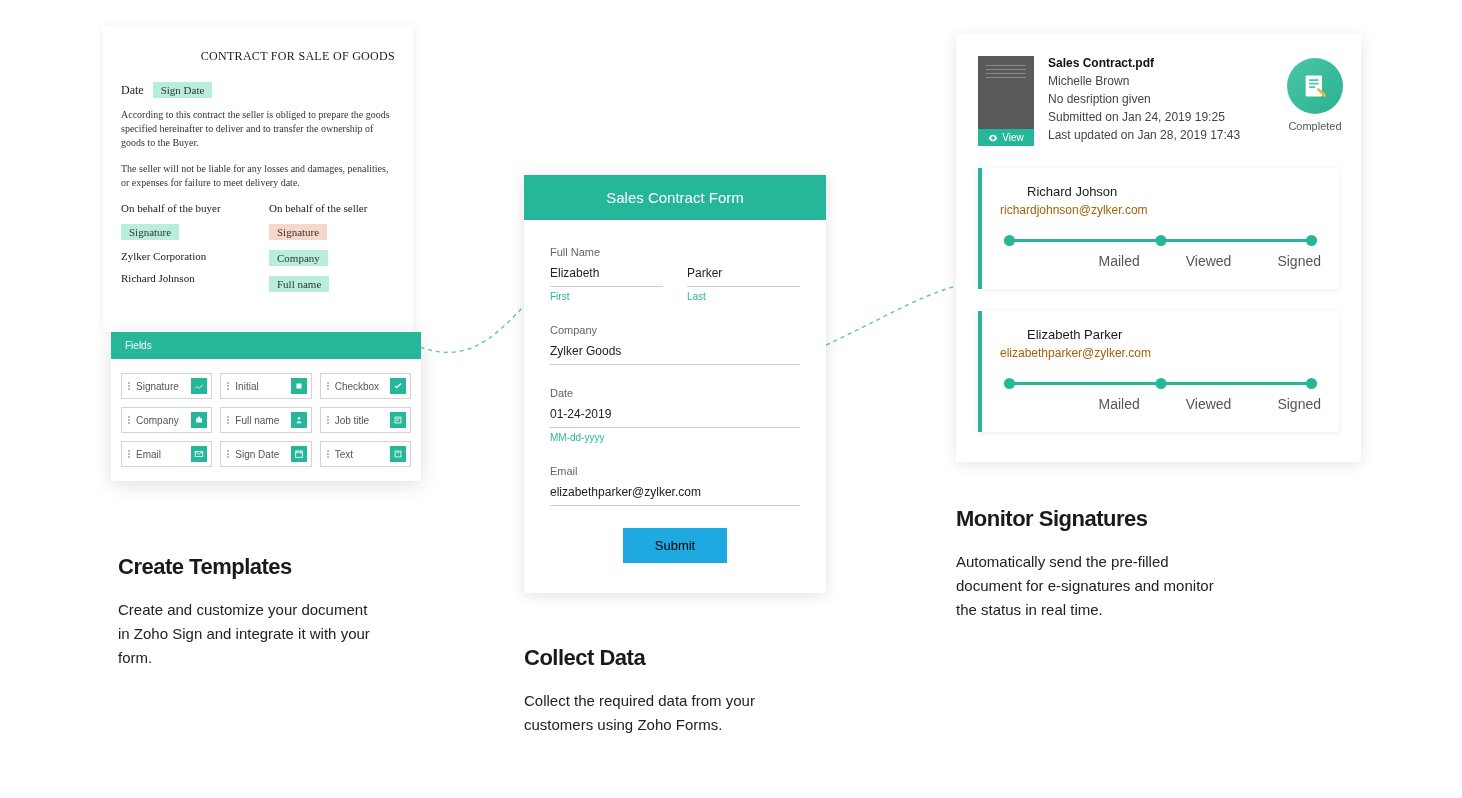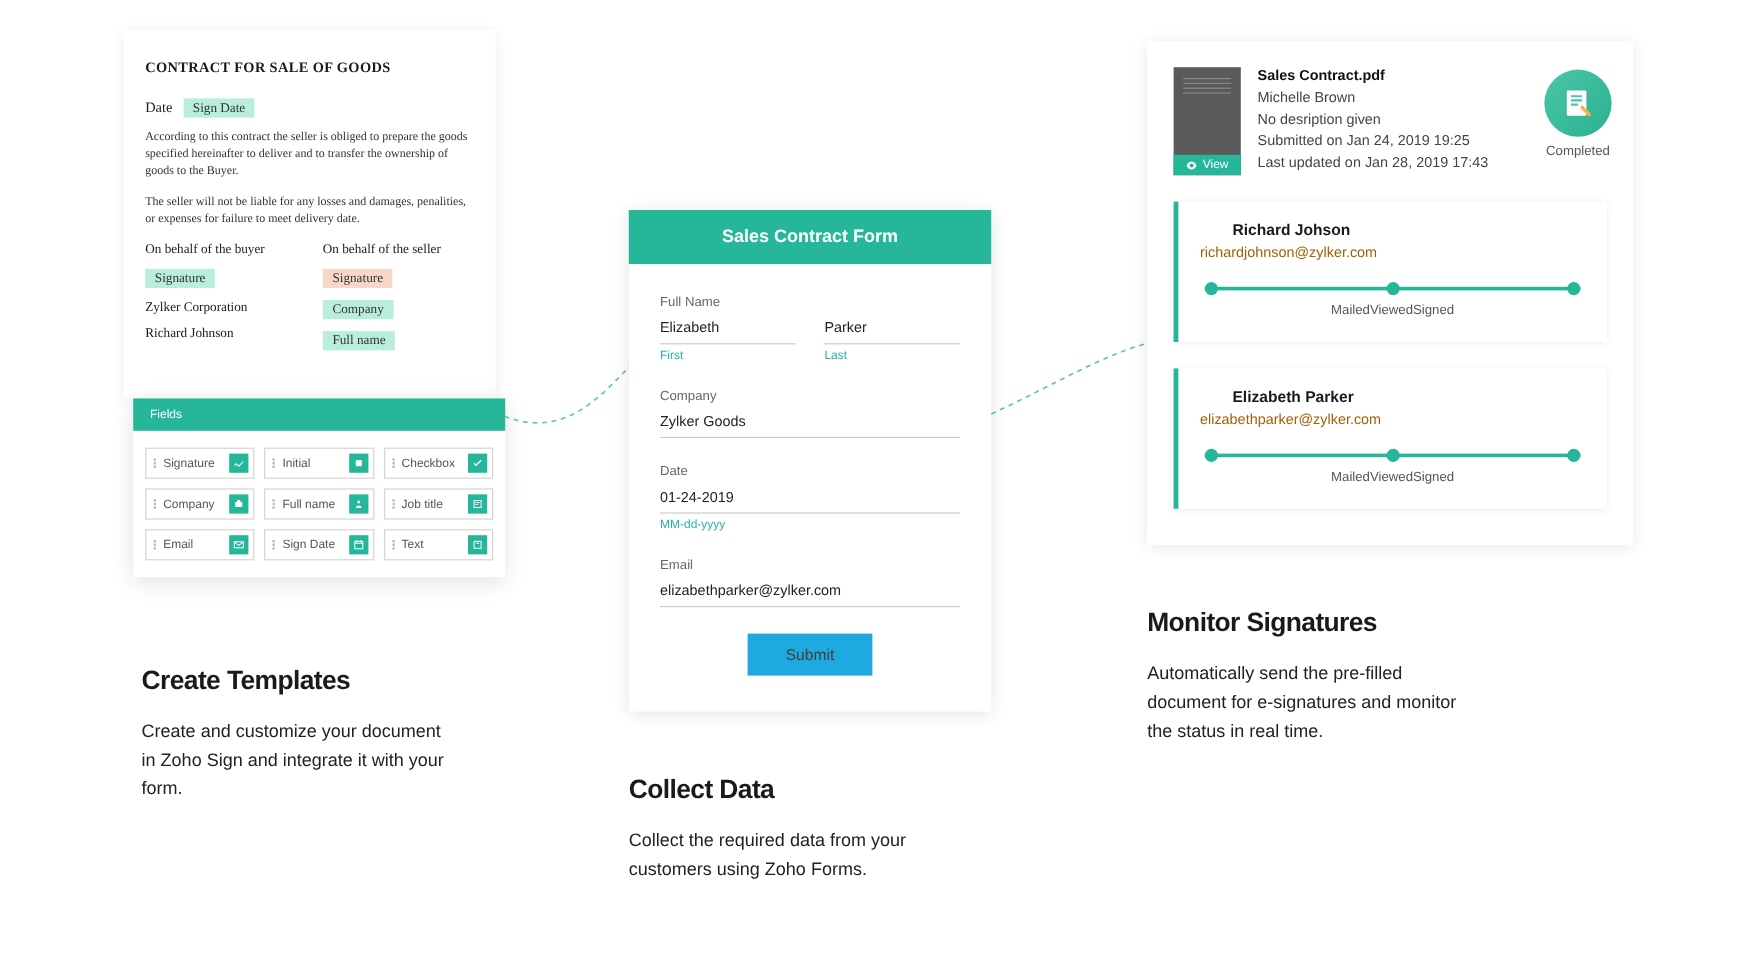--- a/index.html
+++ b/index.html
@@ -16,22 +16,22 @@
   }
   
   .col1 { left: 103px; top: 25px; width: 310px; }
   .doc-card {
     background: #fff;
     box-shadow: 0 2px 10px rgba(0,0,0,0.08);
     padding: 24px 18px 30px 18px;
     font-family: Georgia, 'Times New Roman', serif;
   }
   .doc-title {
-    text-align: left;
-    font-weight: bold;
+    text-align: right;
+    font-weight: normal;
     font-size: 12px;
     letter-spacing: 0.3px;
     margin-bottom: 18px;
   }
   .date-row { font-size: 12px; margin-bottom: 10px; }
   .tag { display:inline-block; padding:2px 8px; font-size:11px; }
   .tag-teal { background:#b9eeda; color:#333; }
   .tag-peach{ background:#f7d7c9; color:#333; }
   .doc-p { font-size: 10px; line-height:1.4; margin-bottom:12px; color:#333;}
   .behalf { display:flex; gap:22px; font-size:11px; }
@@ -83,42 +83,42 @@
   .form-card {
     background:#fff;
     box-shadow: 0 2px 14px rgba(0,0,0,0.12);
   }
   .form-head {
     background:#26b79a;
     color:#fff;
     text-align:center;
     font-size:15px;
     padding:14px 0;
-    font-weight:700;
+    font-weight:400;
   }
   .form-body { padding: 26px 26px 30px 26px; }
   .form-label { font-size:11px; color:#666; margin-bottom:4px; }
   .input-line {
     border:none;
     border-bottom:1px solid #ccc;
     font-size:12px;
     width:100%;
     padding:4px 0 6px 0;
     outline:none;
     color:#222;
   }
   .name-row { display:flex; gap:24px; }
   .name-col { flex:1; }
   .hint { font-size:10px; color:#26b79a; margin-top:4px; }
   .group { margin-bottom:22px; }
   .submit-btn {
     display:block;
     margin: 21px auto 0 auto;
     background:#1fa9e1;
-    color:#404040;
+    color:#000000;
     border:none;
     padding:10px 32px;
     font-size:13px;
     cursor:pointer;
   }
 
   
   .col3 { left: 956px; top: 34px; width: 405px; }
   .mon-card {
     background:#fff;
@@ -160,27 +160,27 @@
     margin-bottom:6px;
   }
   .badge-circle svg { width:28px; height:28px; }
 
   .signer {
     border-left:4px solid #26b79a;
     box-shadow: 0 1px 6px rgba(0,0,0,0.08);
     padding:16px 18px 20px 18px;
     margin-top:22px;
   }
-  .signer .nm { font-weight:700; font-size:13px; margin-bottom:4px;padding-left:27px;}
+  .signer .nm { font-weight:400; font-size:13px; margin-bottom:4px;padding-left:27px;}
   .signer .em { font-size:12px; color:#a16207; margin-bottom:18px;}
   .track { position:relative; height:10px; margin:0 4px; }
   .track .bar { position:absolute; left:0; right:0; top:4px; height:3px; background:#26b79a; }
   .track .node { position:absolute; top:0; width:11px; height:11px; background:#26b79a; border-radius:50%; }
   .track .n1{ left:0; } .track .n2{ left:50%; transform:translateX(-50%);} .track .n3{ right:0;}
-  .track-lbls { display:flex; justify-content:center; font-size:11px; color:#555; margin-top:8px;}
+  .track-lbls { display:flex; justify-content:flex-end; font-size:14px; color:#555; margin-top:8px;gap:46px;}
 
   
   svg.connect { position:absolute; top:0; left:0; pointer-events:none; }
 
   
   .caption { position:absolute; }
   .cap-h { font-size:22px; font-weight:800; letter-spacing:-0.5px; margin-bottom:18px; }
   .cap-p { font-size:15px; line-height:1.6; color:#222; max-width:260px; }
   .cap1 { left:118px; top: 506px; margin-top: 48px; }
   .cap2 { left:524px; top: 645px; }

